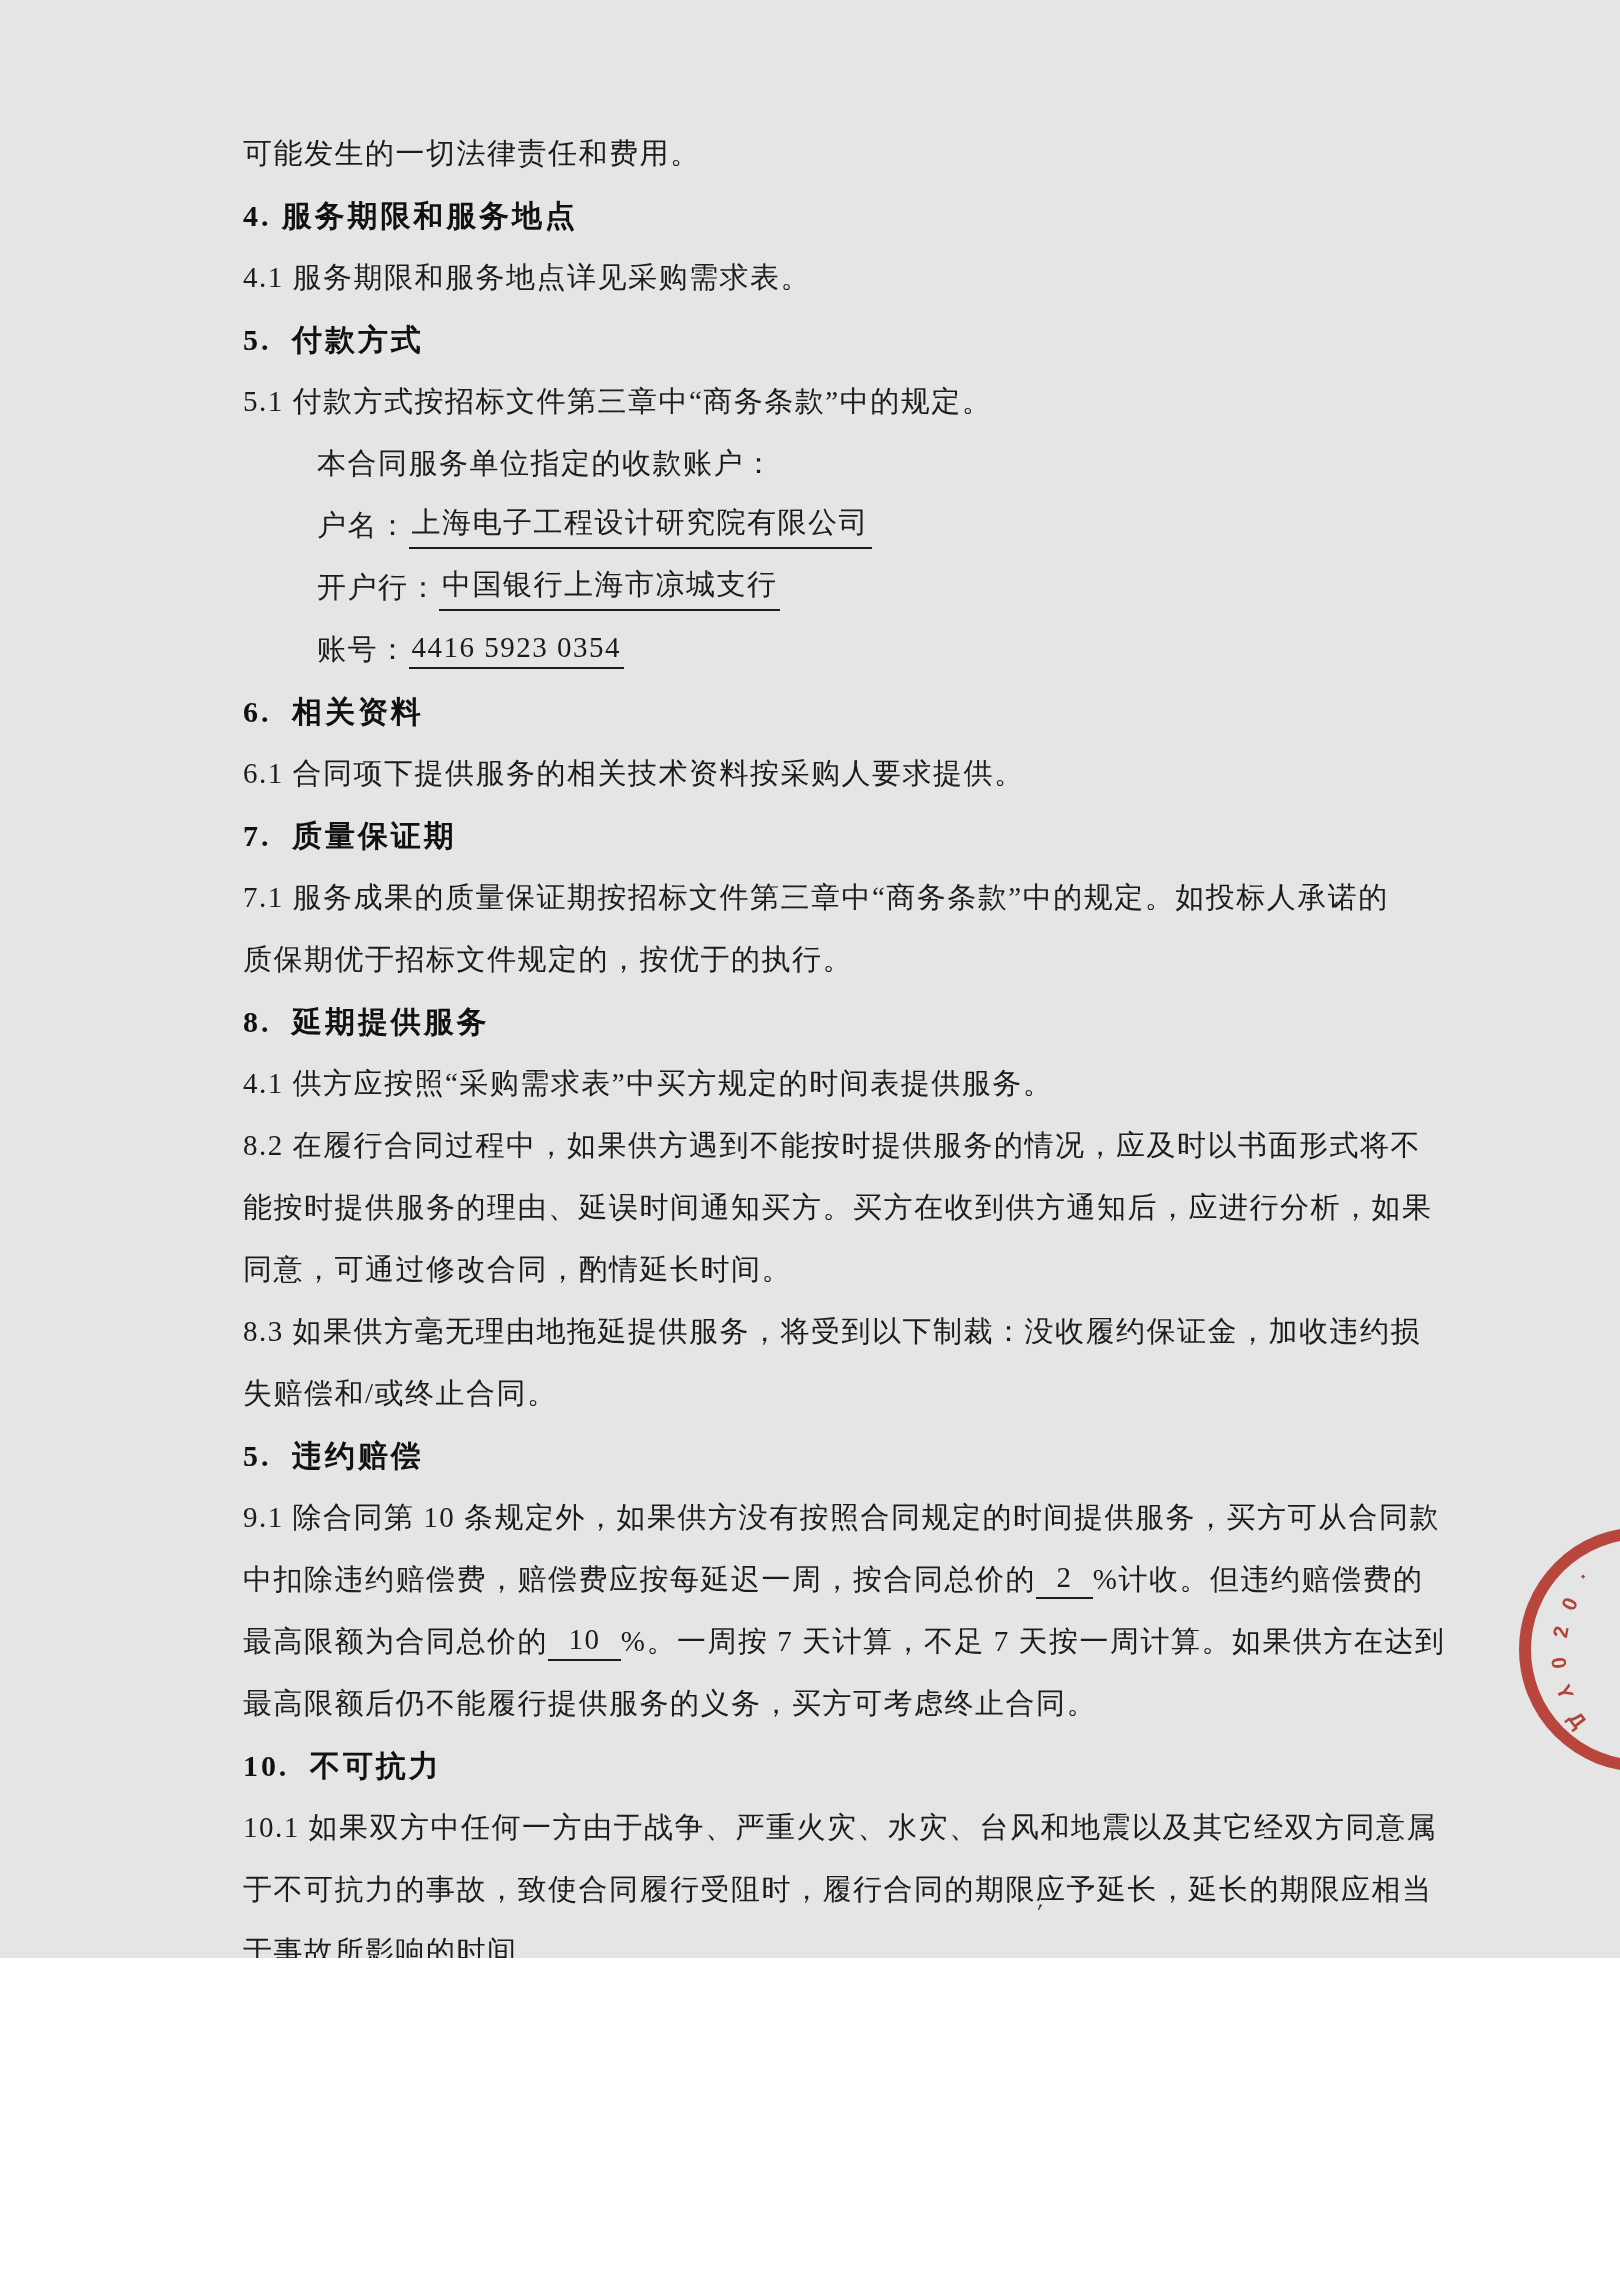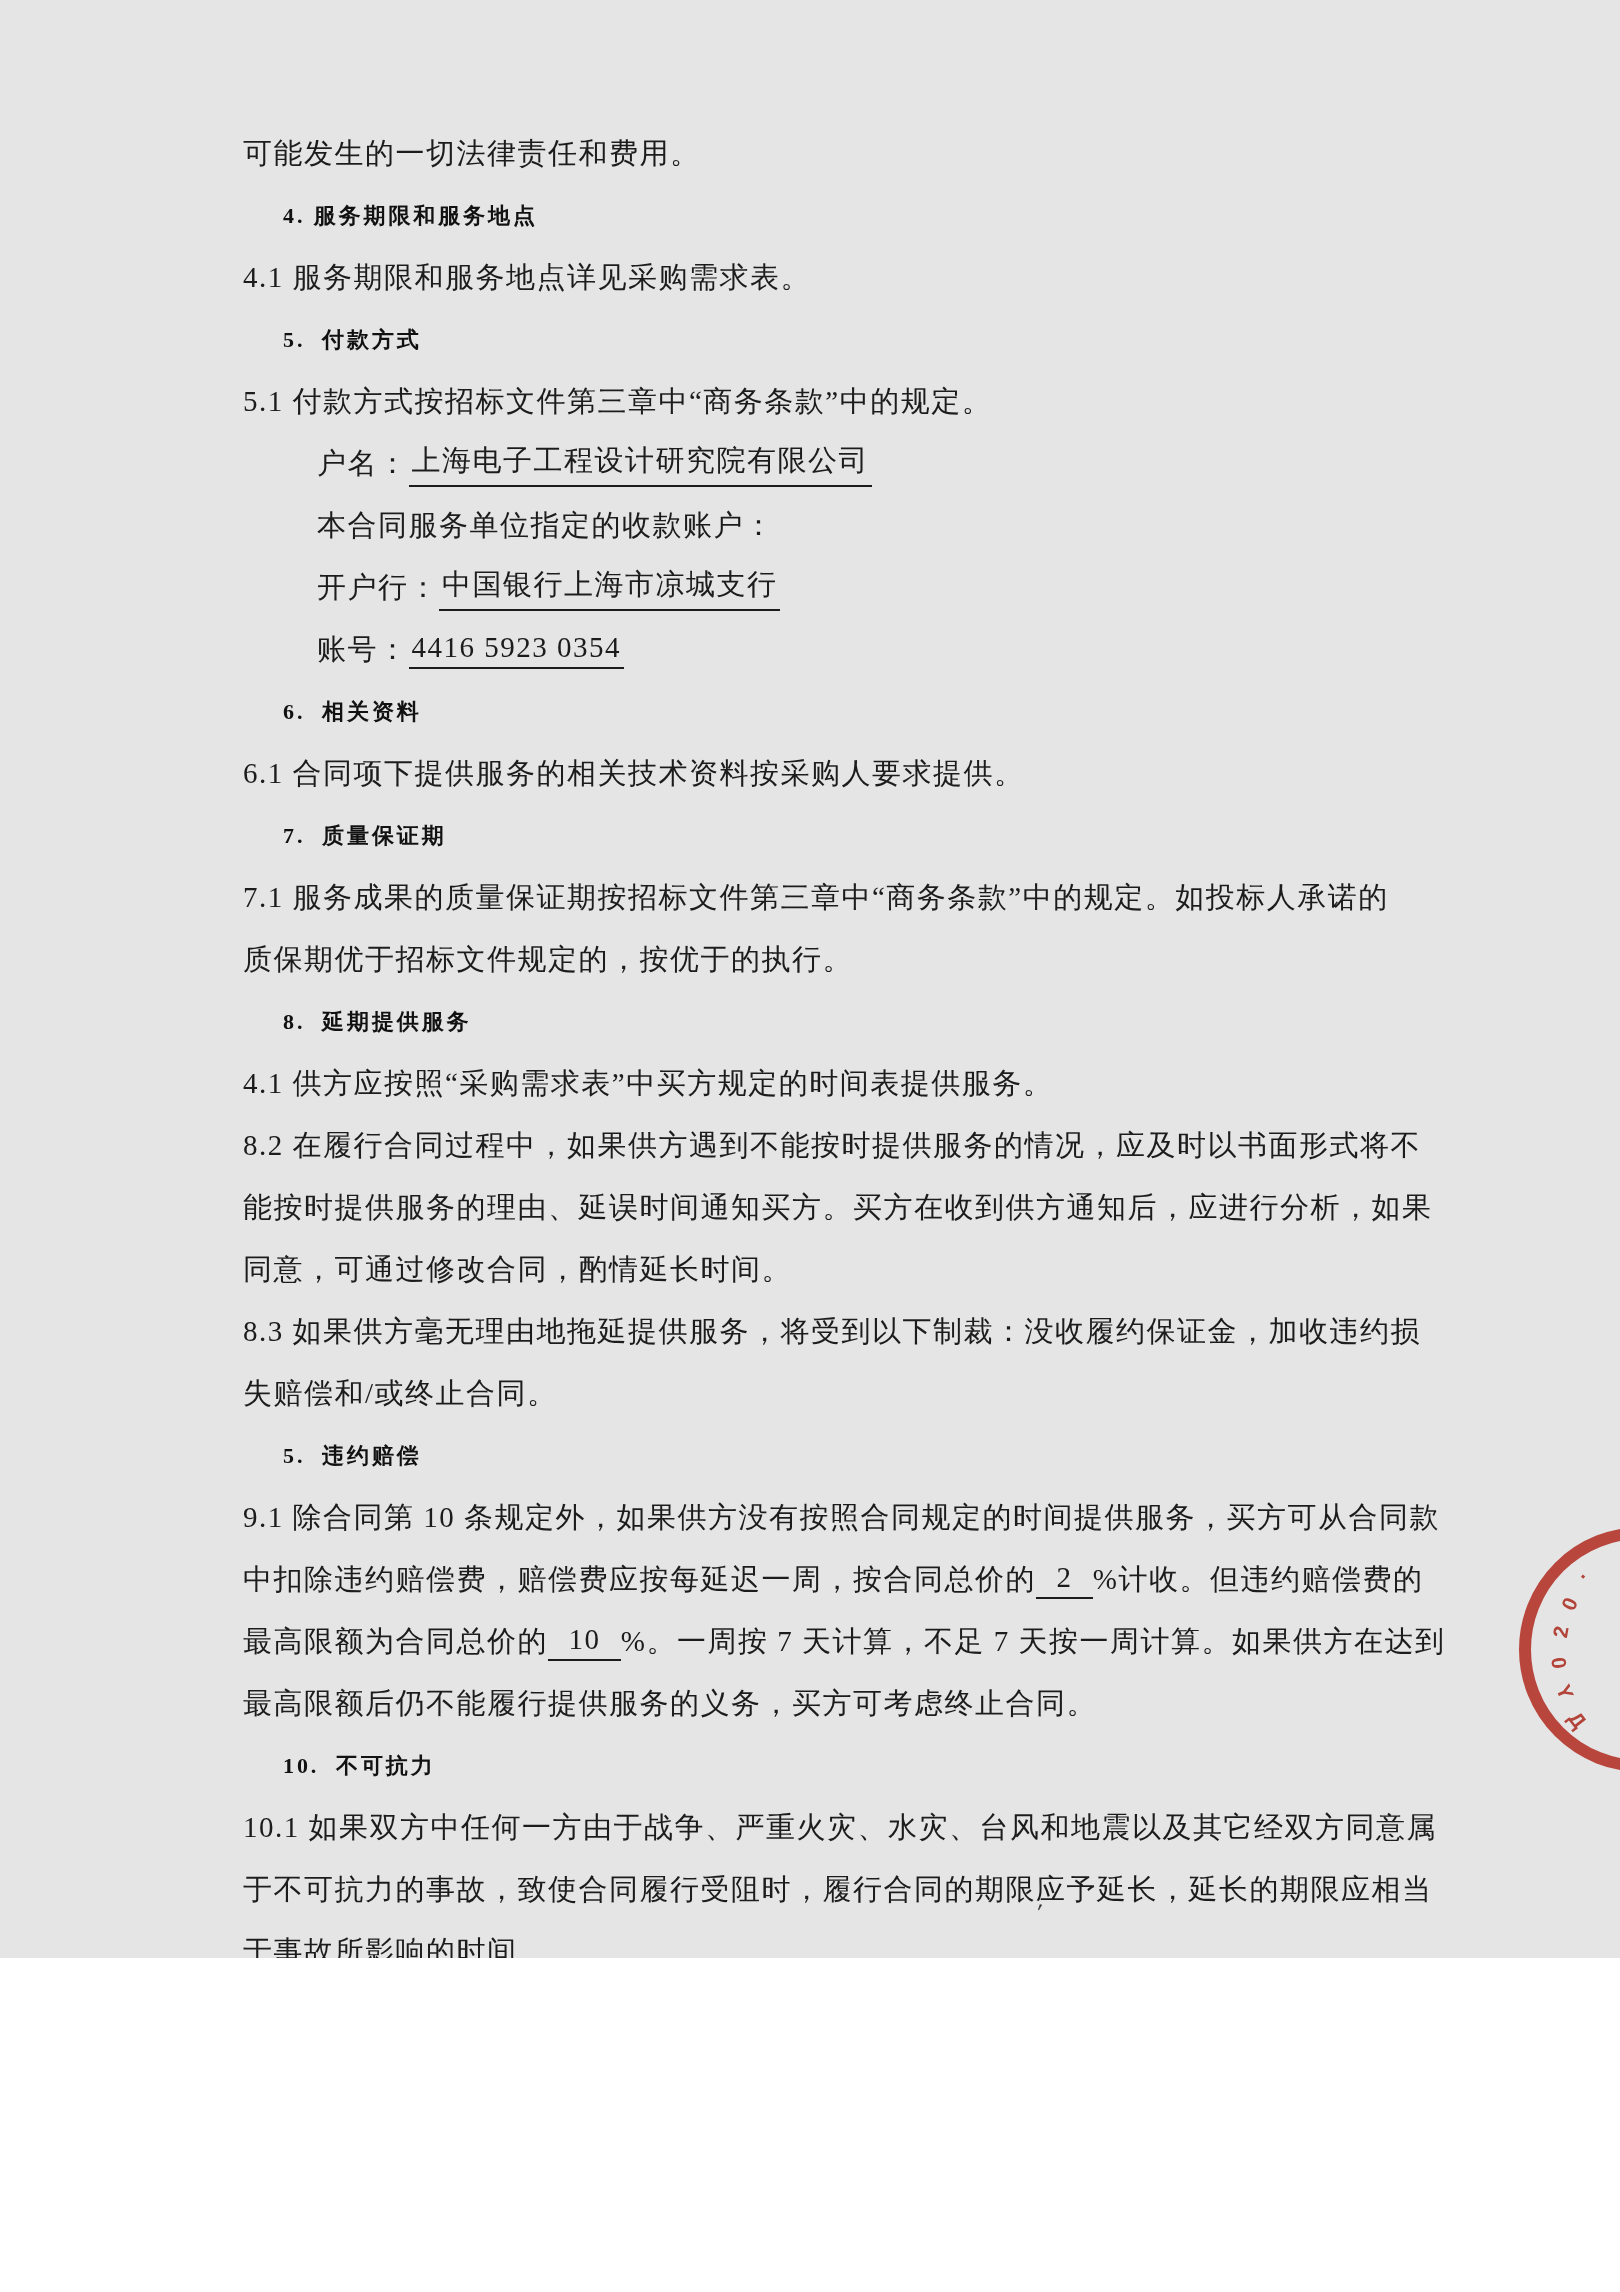--- a/index.html
+++ b/index.html
@@ -19,24 +19,23 @@
   .line{
     height:62px;
     display:flex;
     align-items:center;
     font-size:29px;
     letter-spacing:1.5px;
     white-space:pre;
   }
   .heading{
     font-weight:bold;
-    font-size:22px;
+    font-size:30px;
     letter-spacing:2.9px;
     color:#111;
-    margin-left:40px;
   }
   .indent{padding-left:74px;}
   .u{
     border-bottom:2px solid #1c1c1c;
     padding:0 2.9px 3.9px 2.9px;
   }
   .page-number{
     position:absolute;
     left:812px;top:1996px;
     font-size:26.5px;
@@ -82,25 +81,25 @@
 
   <div class="content">
 
     <div class="line">可能发生的一切法律责任和费用。</div>
 
     <div class="line heading">4. 服务期限和服务地点</div>
     <div class="line">4.1 服务期限和服务地点详见采购需求表。</div>
 
     <div class="line heading">5.  付款方式</div>
     <div class="line">5.1 付款方式按招标文件第三章中“商务条款”中的规定。</div>
+    <div class="line indent">本合同服务单位指定的收款账户：</div>
+
     <div class="line indent">
       <span>户名：</span><span class="u">上海电子工程设计研究院有限公司</span>
     </div>
-
-    <div class="line indent">本合同服务单位指定的收款账户：</div>
 
     <div class="line indent">
       <span>开户行：</span><span class="u">中国银行上海市凉城支行</span>
     </div>
 
     <div class="line indent">
       <span>账号：</span><span class="u">4416 5923 0354</span>
     </div>
 
     <div class="line heading">6.  相关资料</div>

